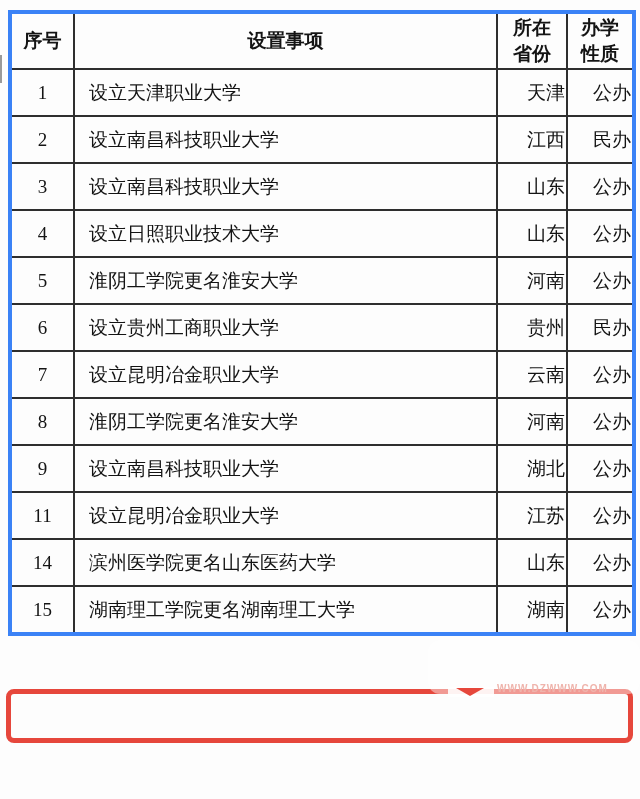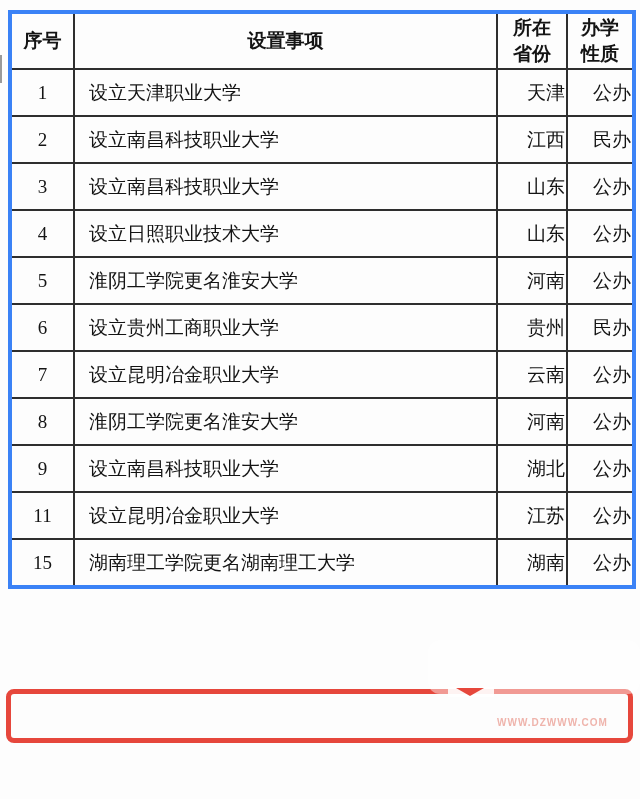--- a/index.html
+++ b/index.html
@@ -102,21 +102,21 @@
     height: 0;
     border-left: 14px solid transparent;
     border-right: 14px solid transparent;
     border-top: 8px solid #e6473c;
     z-index: 8;
     pointer-events: none;
   }
   .wm-text {
     position: absolute;
     left: 497px;
-    top: 717px;
+    top: 683px;
     width: 140px;
     font-family: "Liberation Sans", sans-serif;
     font-size: 10px;
     font-weight: bold;
     letter-spacing: 1px;
     color: #efb4ac;
     z-index: 8;
     pointer-events: none;
     white-space: nowrap;
   }
@@ -210,20 +210,26 @@
           <td class="c-prov">湖北</td>
           <td class="c-nat">公办</td>
         </tr>
         <tr>
           <td class="c-no">11</td>
           <td class="c-item">设立昆明冶金职业大学</td>
           <td class="c-prov">江苏</td>
           <td class="c-nat">公办</td>
         </tr>
         <tr>
+          <td class="c-no">14</td>
+          <td class="c-item">滨州医学院更名山东医药大学</td>
+          <td class="c-prov">山东</td>
+          <td class="c-nat">公办</td>
+        </tr>
+        <tr>
           <td class="c-no">15</td>
           <td class="c-item">湖南理工学院更名湖南理工大学</td>
           <td class="c-prov">湖南</td>
           <td class="c-nat">公办</td>
         </tr>
       </tbody>
   </table>
 
   <div class="highlight-box"></div>
   <div class="wm-patch"></div>

